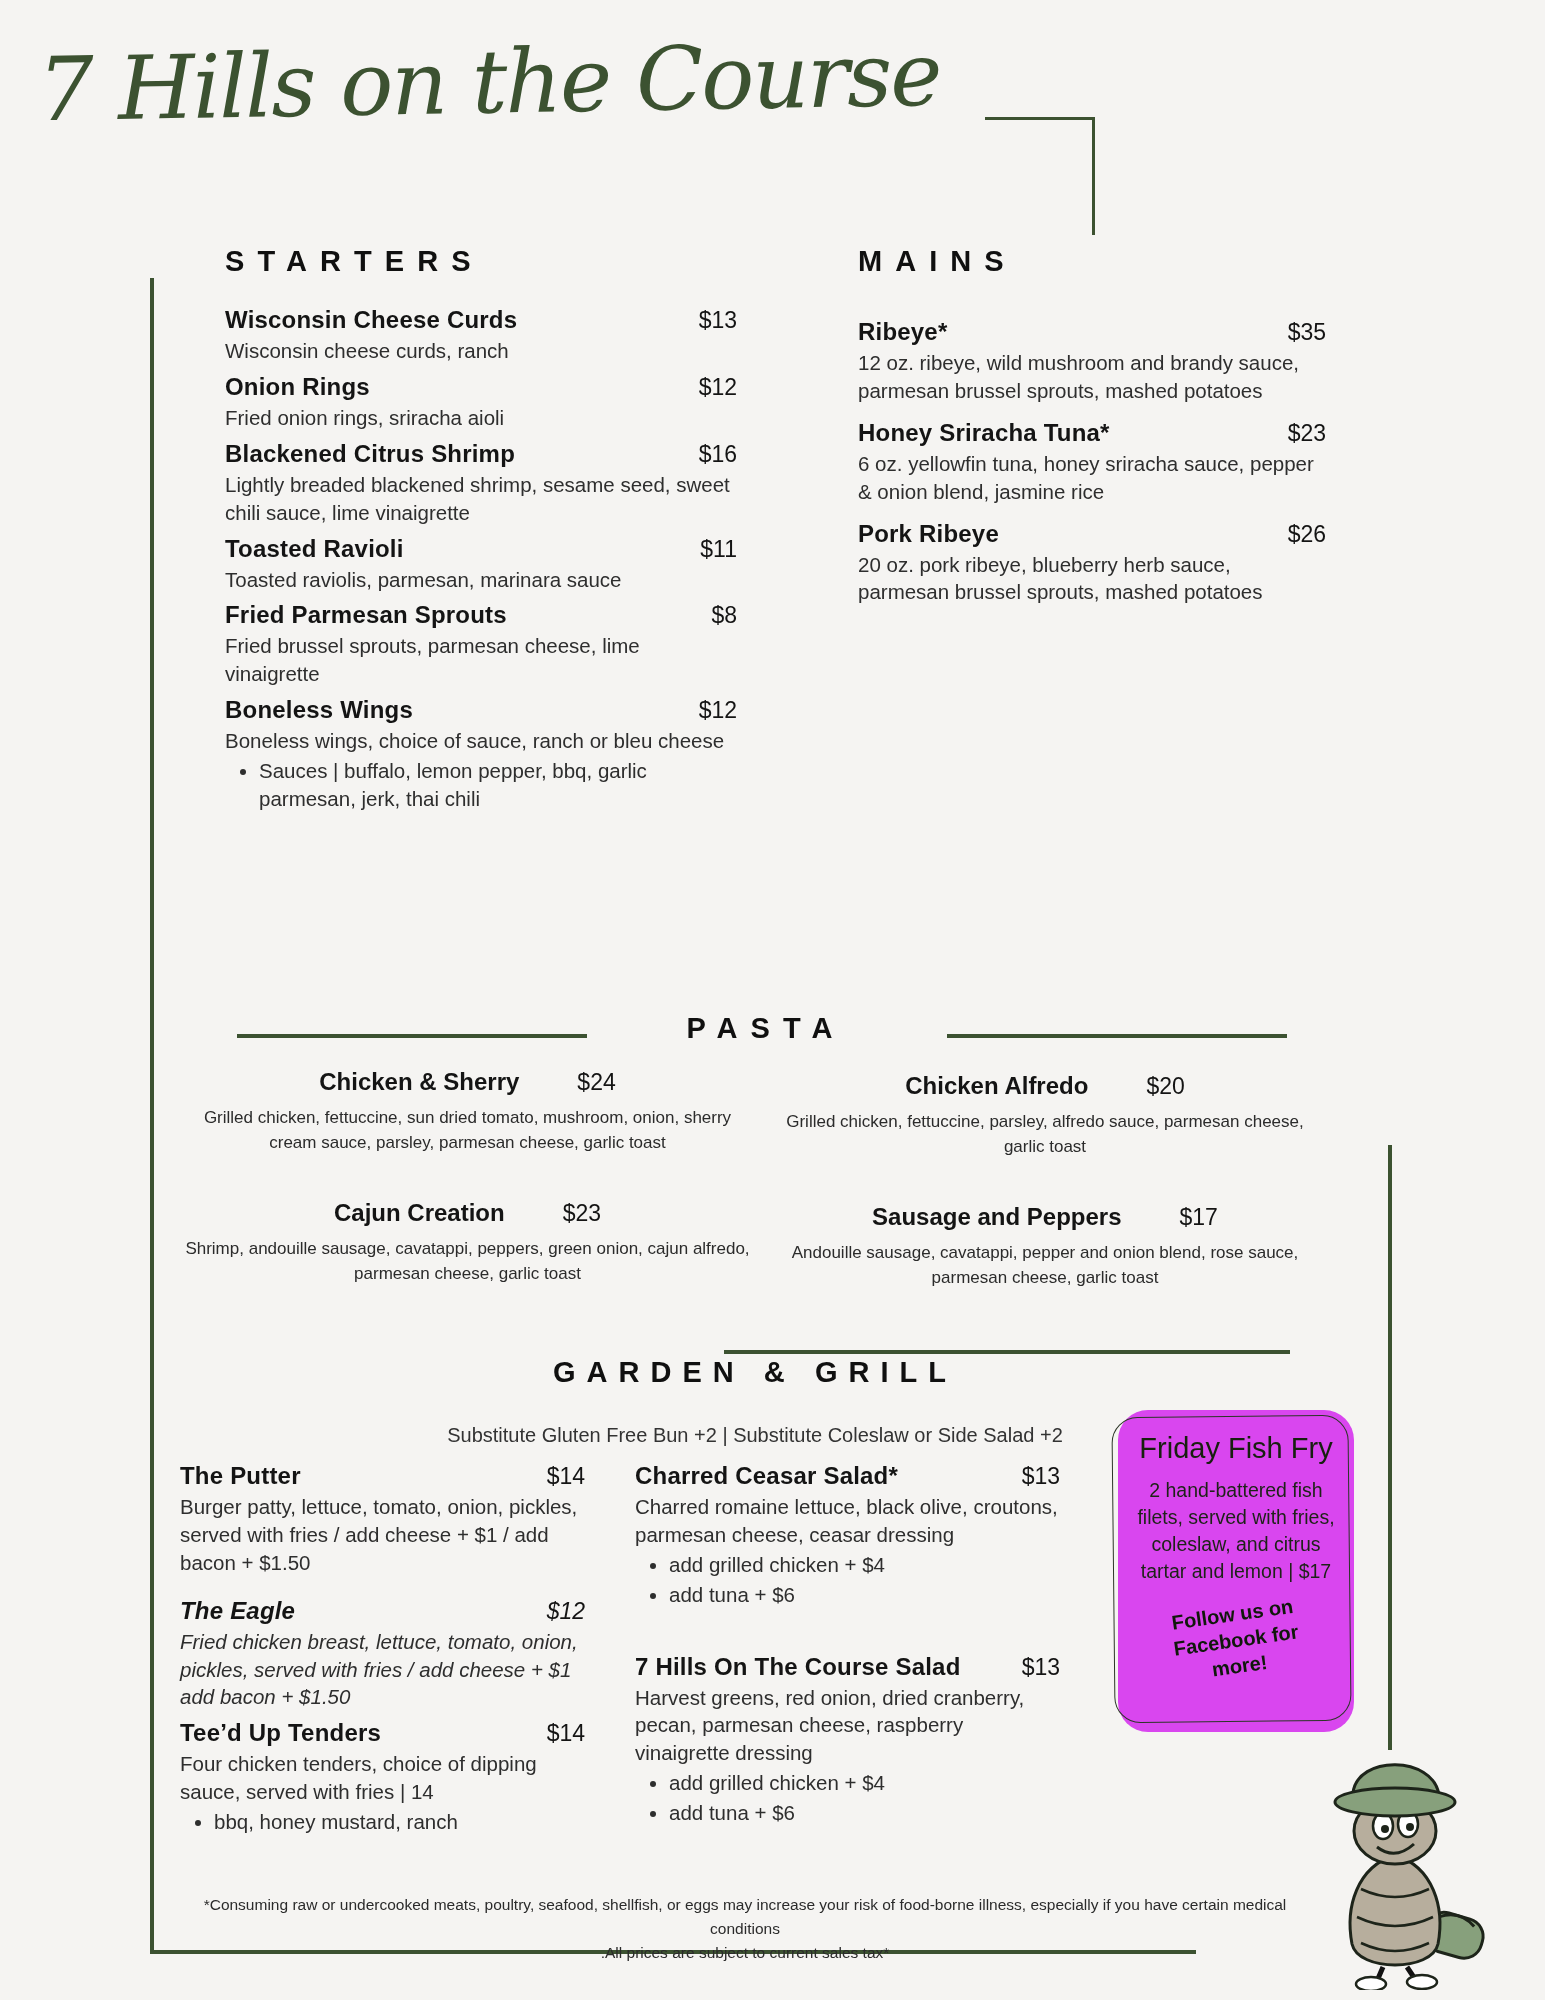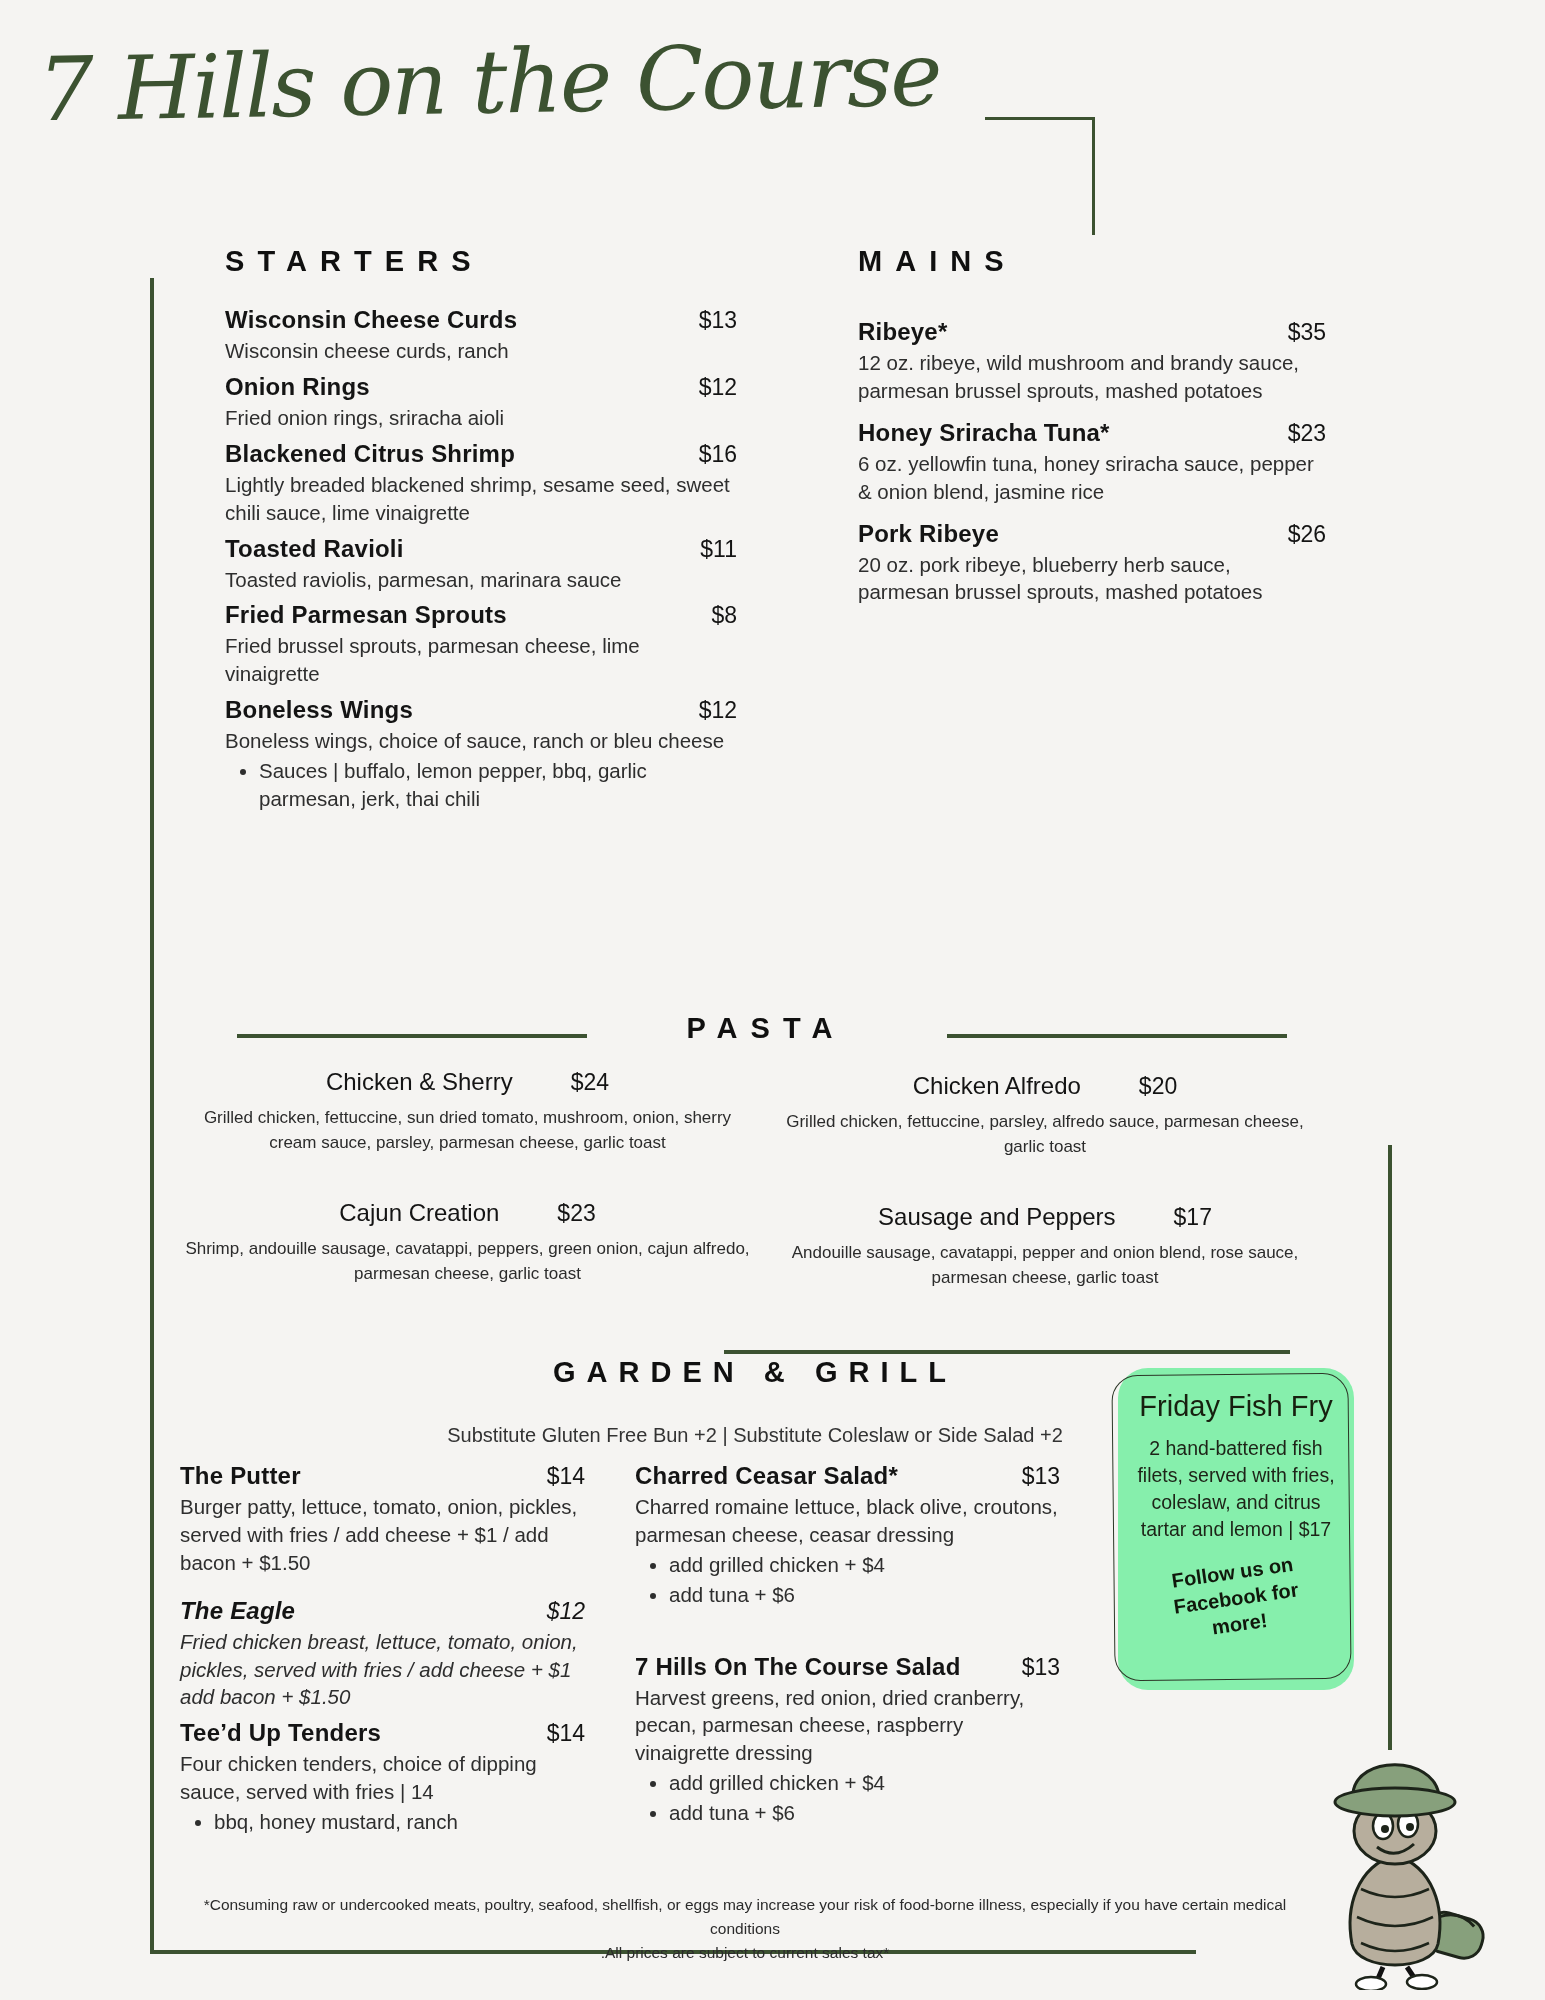--- a/index.html
+++ b/index.html
@@ -27,29 +27,29 @@
   .item-name{font-size:24px;font-weight:700;color:#141414;letter-spacing:0.2px;}
   .item-price{font-size:23px;font-weight:500;color:#141414;white-space:nowrap;margin-left:12px;}
   .item-desc{font-size:20.5px;line-height:1.36;color:#2e2e2e;margin-top:3px;}
   ul.bullets{margin:2px 0 0 0;padding-left:34px;font-size:20.5px;line-height:1.36;color:#2e2e2e;}
   ul.bullets li{margin:0 0 2px 0;}
   ul.bullets b{font-weight:700;color:#111;}
   
   .pasta-col{position:absolute;text-align:center;}
   .pasta-item{margin-bottom:44px;}
   .pasta-head{display:inline-flex;align-items:baseline;gap:58px;}
-  .pasta-name{font-size:24px;font-weight:400;color:#141414;}
+  .pasta-name{font-size:24px;font-weight:700;color:#141414;}
   .pasta-price{font-size:23px;font-weight:500;color:#141414;}
   .pasta-desc{font-size:17px;line-height:1.45;color:#2b2b2b;margin-top:10px;}
   
   .garden-note{font-size:20px;color:#333;}
   
   .fishfry{
-    position:absolute;left:1118px;top:1368px;width:236px;height:322px;
-    background:#86efac;border-radius:30px;text-align:center;
+    position:absolute;left:1118px;top:1410px;width:236px;height:322px;
+    background:#d946ef;border-radius:30px;text-align:center;
   }
   .fishfry::before{
     content:"";position:absolute;left:-5px;top:6px;right:4px;bottom:10px;
     border:1.6px solid #2c3627;border-radius:26px;transform:rotate(-0.6deg);
   }
   .fishfry-title{font-size:29px;font-weight:400;color:#17200f;margin-top:22px;}
   .fishfry-body{font-size:19.5px;line-height:1.38;color:#1d2317;margin:12px 14px 0 14px;}
   .fishfry-follow{
     display:inline-block;font-size:20px;font-weight:700;color:#10180b;
     width:160px;margin-top:16px;transform:rotate(-8deg);line-height:1.3;

